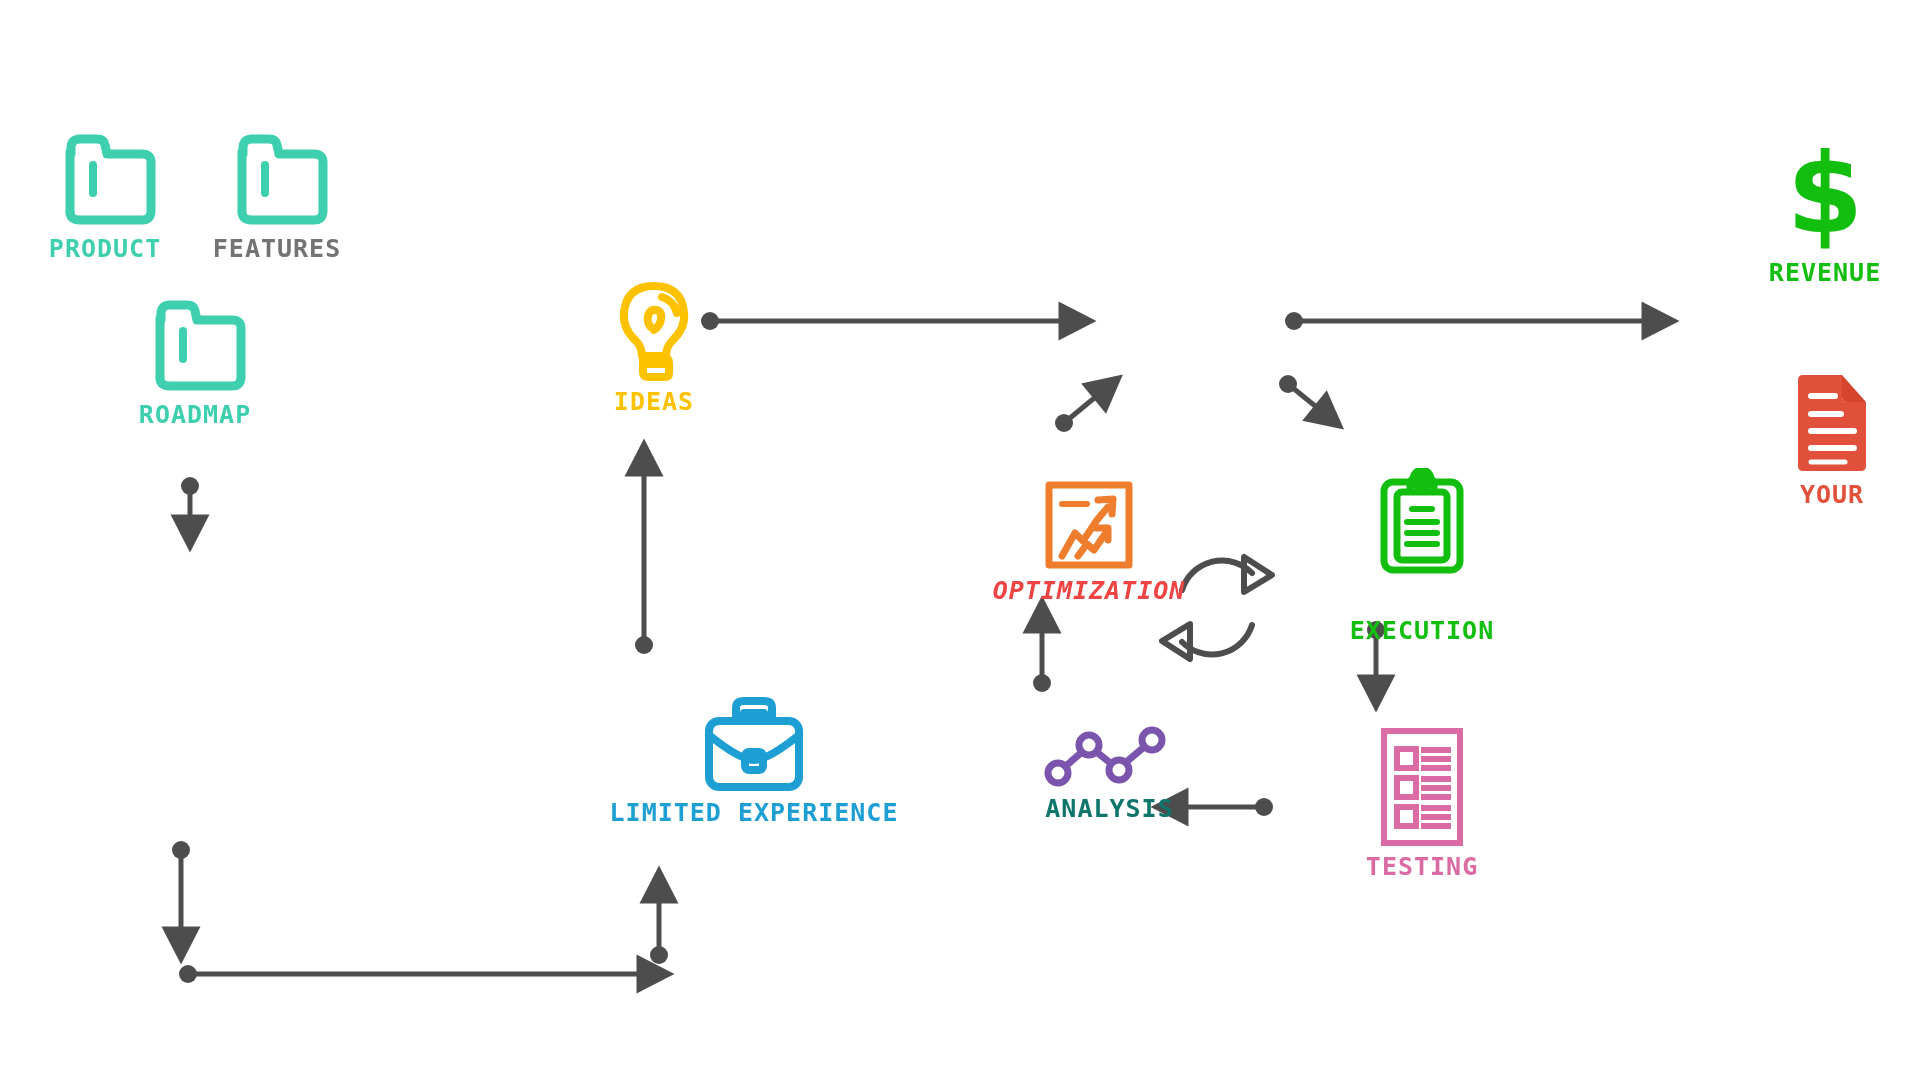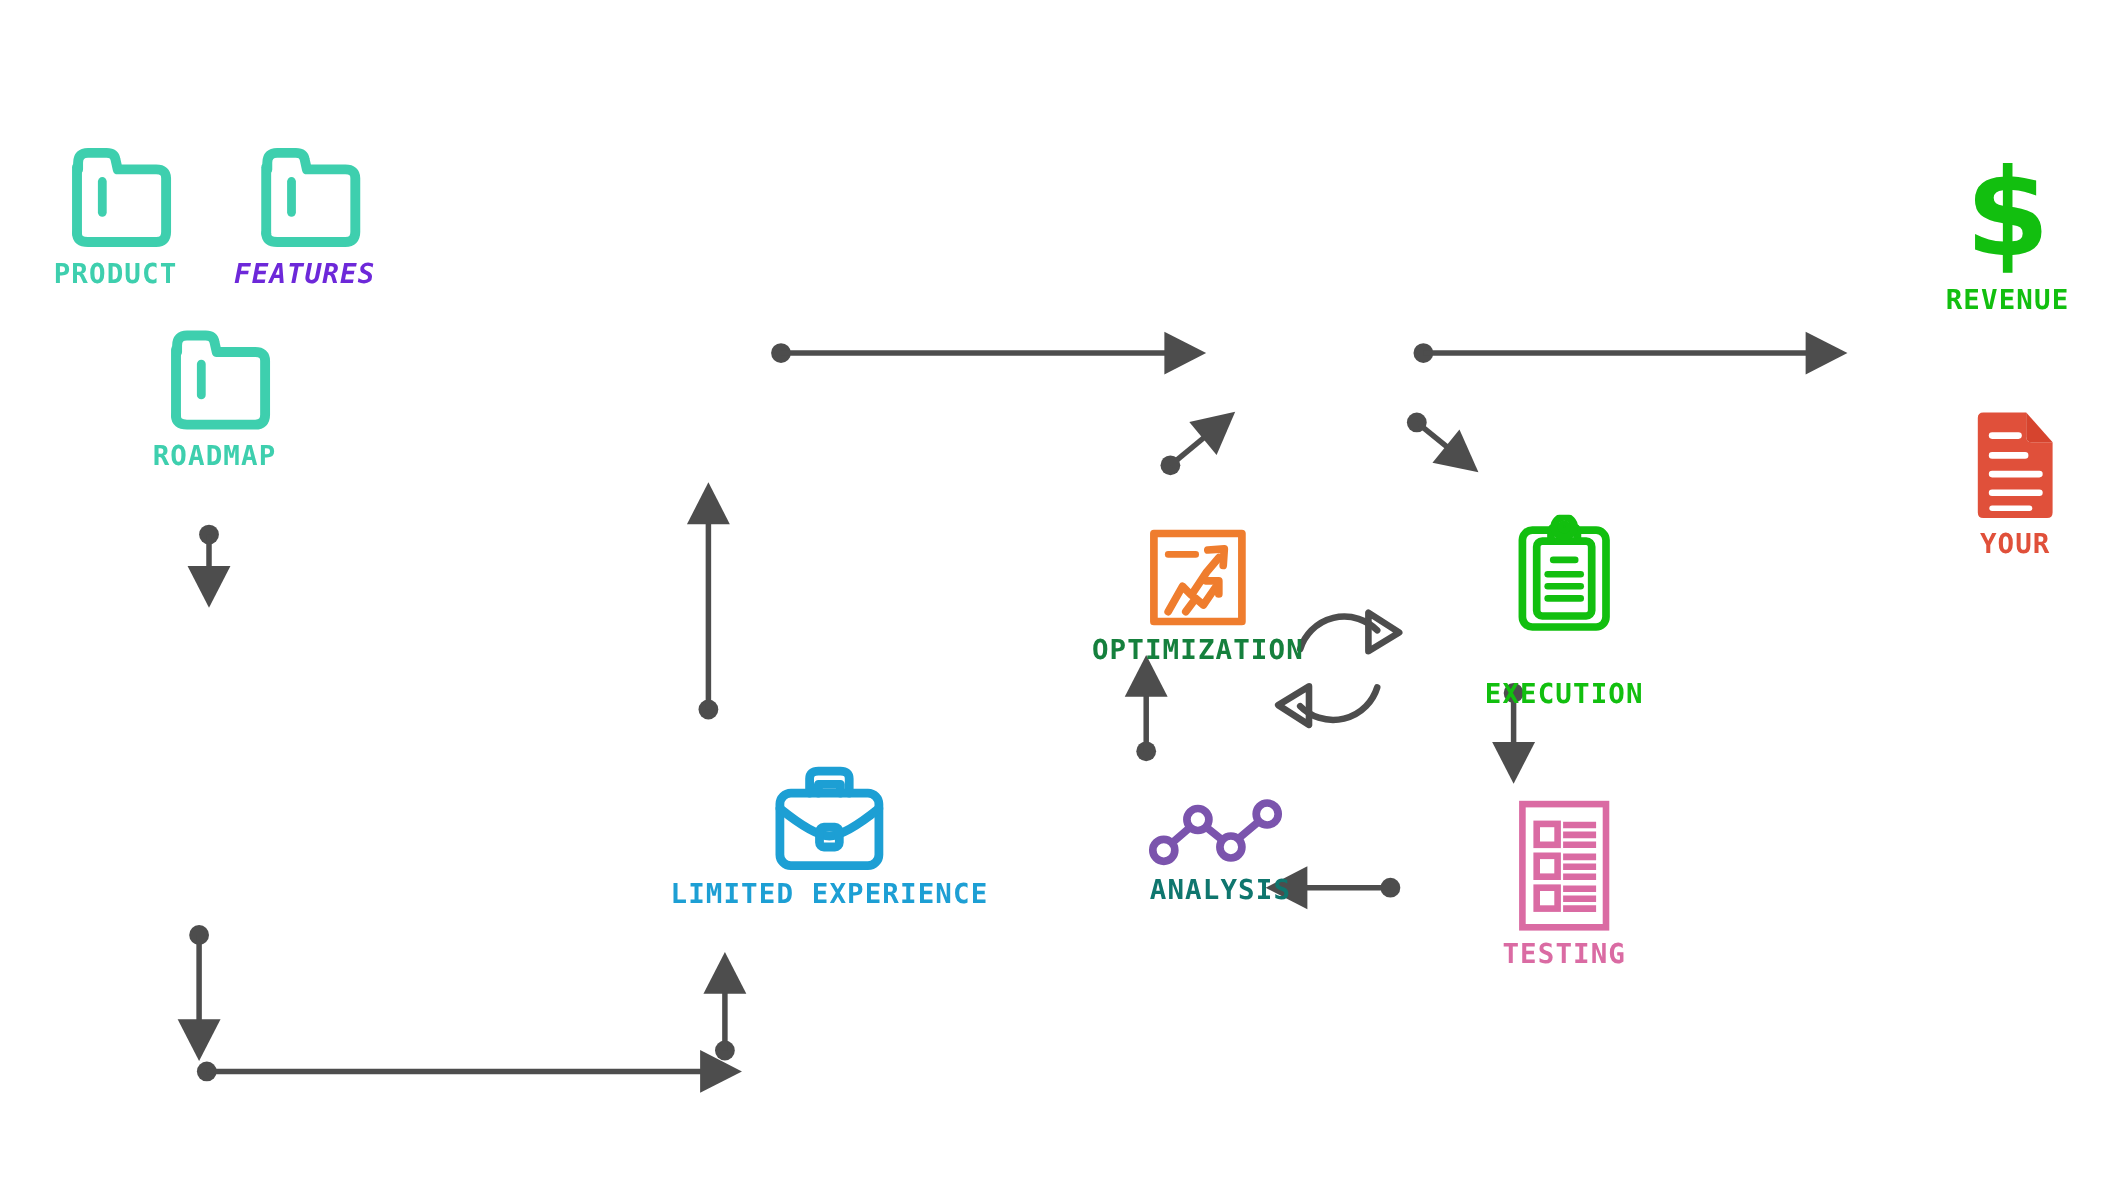--- a/index.html
+++ b/index.html
@@ -137,35 +137,49 @@
   </div>
 
   <div class="node" style="left:222px; top:130px; width:110px;">
     <div class="icon-wrap">
       <svg width="110" height="100" viewBox="0 0 110 100">
         <path d="M20,22 L20,82" stroke="#3ecfae" stroke-width="9" fill="none" stroke-linecap="round"></path>
         <path d="M20,82 Q20,90 30,90 L92,90 Q101,90 101,81 L101,32 Q101,24 92,24 L57,24 L55,15 Q54,9 47,9 L30,9 Q21,9 21,18 L21,24" stroke="#3ecfae" stroke-width="9" fill="none" stroke-linejoin="round" stroke-linecap="round"></path>
         <path d="M43,35 L43,63" stroke="#3ecfae" stroke-width="8" fill="none" stroke-linecap="round"></path>
       </svg>
     </div>
-    <div class="node-label" style="color:#6d28d9;font-style:italic;">FEATURES</div>
+    <div class="node-label" style="color:#737373;">FEATURES</div>
   </div>
 
   <div class="node" style="left:140px; top:296px; width:110px;">
     <div class="icon-wrap">
       <svg width="110" height="100" viewBox="0 0 110 100">
         <path d="M20,22 L20,82" stroke="#3ecfae" stroke-width="9" fill="none" stroke-linecap="round"></path>
         <path d="M20,82 Q20,90 30,90 L92,90 Q101,90 101,81 L101,32 Q101,24 92,24 L57,24 L55,15 Q54,9 47,9 L30,9 Q21,9 21,18 L21,24" stroke="#3ecfae" stroke-width="9" fill="none" stroke-linejoin="round" stroke-linecap="round"></path>
         <path d="M43,35 L43,63" stroke="#3ecfae" stroke-width="8" fill="none" stroke-linecap="round"></path>
       </svg>
     </div>
     <div class="node-label" style="color:#3ecfae;">ROADMAP</div>
   </div>
 
 
+  <div class="node" style="left:610px; top:278px; width:88px;">
+    <div class="icon-wrap">
+      <svg width="88" height="105" viewBox="0 0 88 105">
+        <g stroke="#fcc200" stroke-width="8" fill="none" stroke-linecap="round" stroke-linejoin="round">
+          <path d="M44,8 Q17,8 14,34 Q12,50 26,63 Q32,69 32,78 L56,78 Q56,69 62,63 Q76,50 74,34 Q71,8 44,8 Z"></path>
+          <path d="M52,19 Q64,23 67,35"></path>
+          <path d="M44,52 Q36,46 38,38 Q40,31 46,32 Q52,33 51,41 Q50,48 44,52 Z"></path>
+          <path d="M33,80 L55,80 Q59,80 59,85 L59,95 Q59,99 55,99 L39,99 Q33,99 33,94 Z"></path>
+          <path d="M38,87 L54,87" stroke-width="6"></path>
+        </g>
+      </svg>
+    </div>
+    <div class="node-label" style="color:#fcc200;">IDEAS</div>
+  </div>
 
   <div class="node" style="left:696px; top:694px; width:116px;">
     <div class="icon-wrap">
       <svg width="116" height="100" viewBox="0 0 116 100">
         <g stroke="#1d9fd4" stroke-width="8" fill="none" stroke-linecap="round" stroke-linejoin="round">
           <path d="M40,27 L40,14 Q40,7 48,7 L68,7 Q76,7 76,14 L76,27"></path>
           <path d="M48,27 L48,19 L68,19 L68,27"></path>
           <rect x="13" y="27" width="90" height="66" rx="10"></rect>
           <path d="M13,41 Q44,66 58,66 Q72,66 103,41"></path>
           <rect x="49" y="58" width="18" height="18" rx="4"></rect>
@@ -182,21 +196,21 @@
         <g stroke="#ef7d2e" stroke-width="7" fill="none" stroke-linecap="round" stroke-linejoin="round">
           <rect x="7" y="7" width="80" height="80"></rect>
           <path d="M20,26 L45,26" stroke-width="6"></path>
           <path d="M20,78 L33,55 L41,63 L55,42 L66,29"></path>
           <path d="M56,22 L71,21 L70,36" fill="none"></path>
           <path d="M36,78 L45,66 L52,72 L63,56"></path>
           <path d="M54,50 L66,50 L66,62" fill="none"></path>
         </g>
       </svg>
     </div>
-    <div class="node-label" style="color:#15803d;">OPTIMIZATION</div>
+    <div class="node-label" style="color:#ef4444;font-style:italic;">OPTIMIZATION</div>
   </div>
 
   <div class="node" style="left:1377px; top:468px; width:90px;gap:36px;">
     <div class="icon-wrap">
       <svg width="90" height="108" viewBox="0 0 90 108">
         <g stroke="#12bf0f" stroke-width="7" fill="none" stroke-linecap="round" stroke-linejoin="round">
           <rect x="7" y="14" width="76" height="88" rx="9"></rect>
           <rect x="20" y="24" width="50" height="68" rx="5"></rect>
           <path d="M33,23 L33,16 Q33,11 38,11 L52,11 Q57,11 57,16 L57,23"></path>
           <circle cx="45" cy="11" r="9"></circle>

